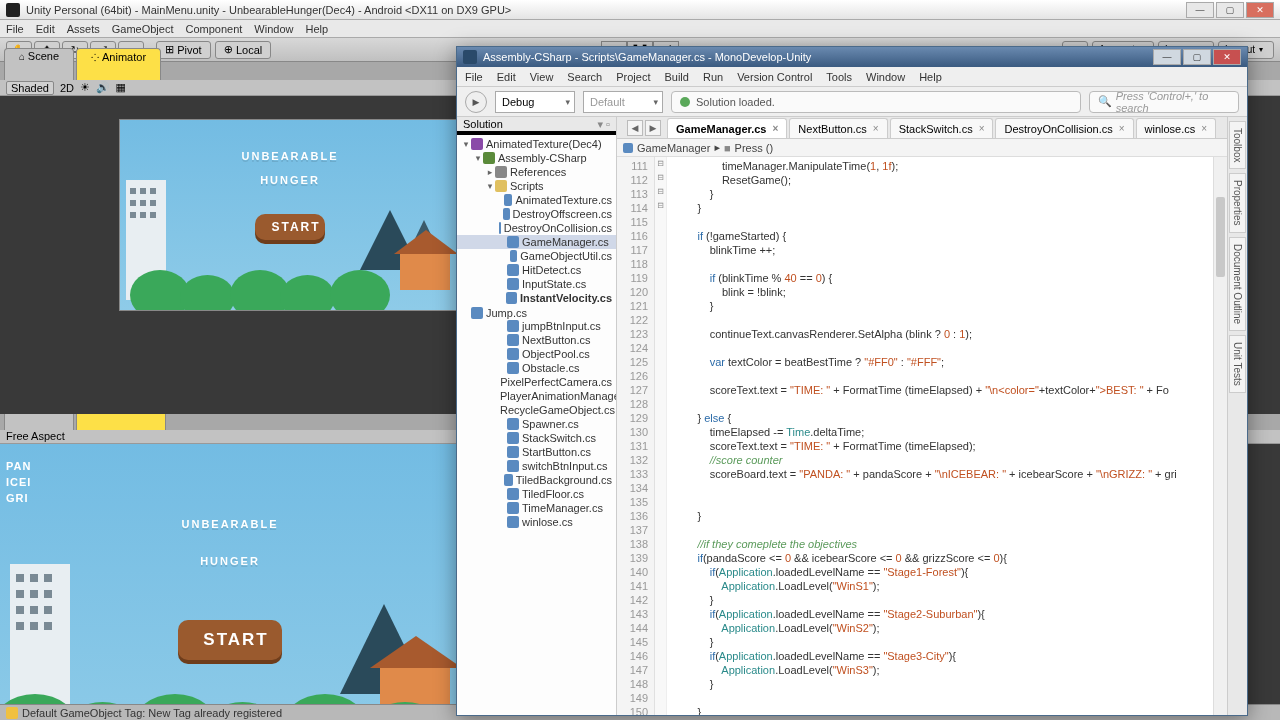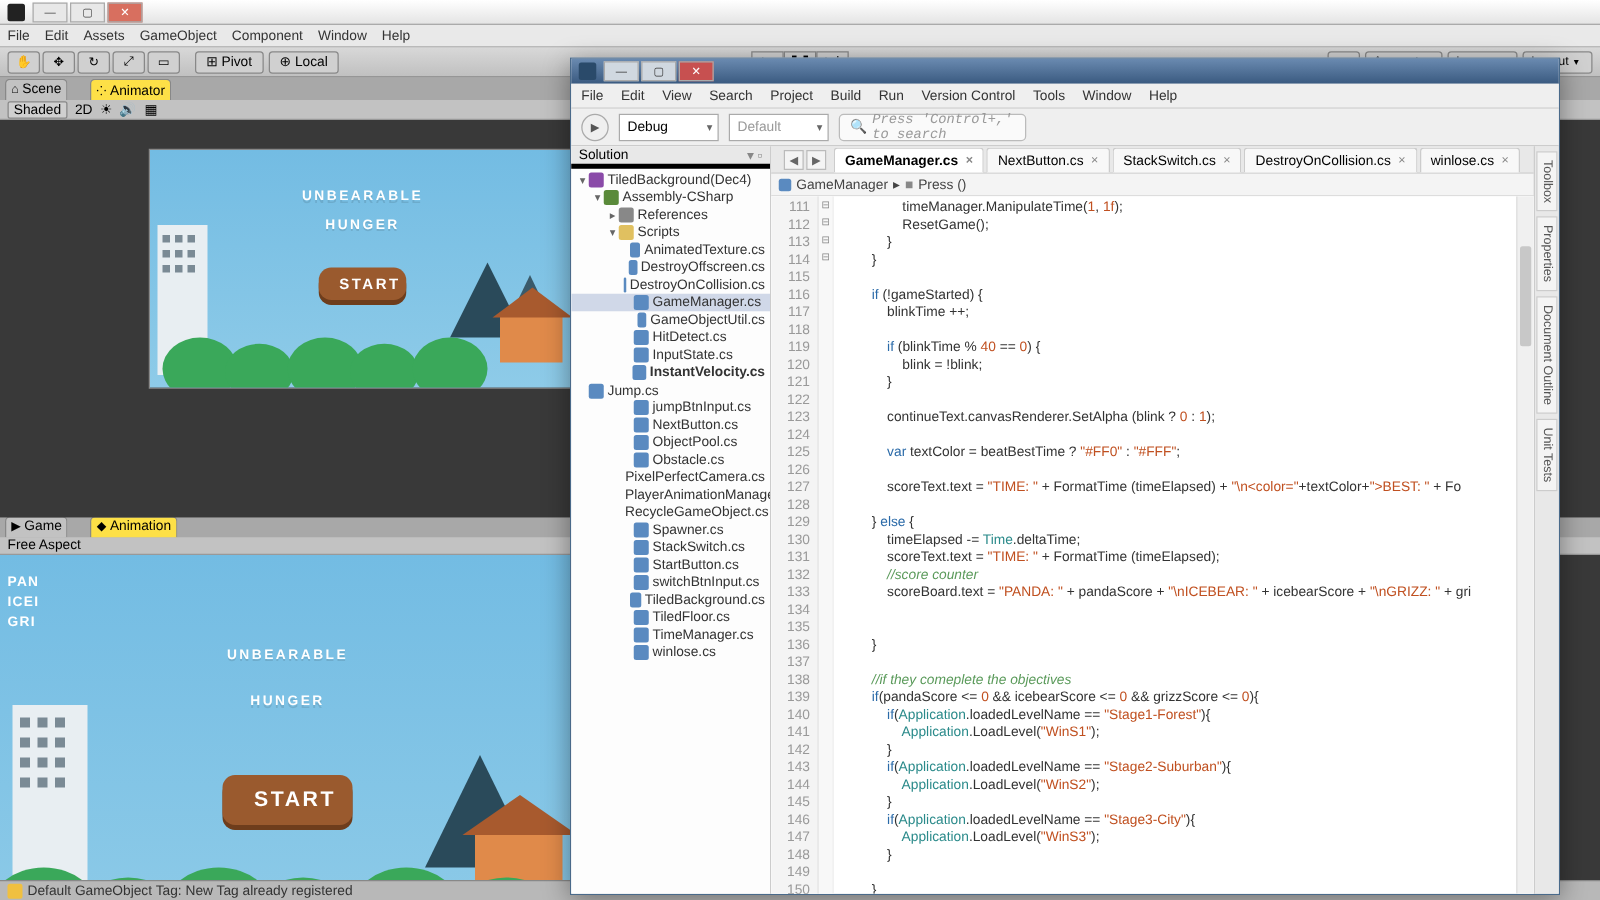--- a/index.html
+++ b/index.html
@@ -22,21 +22,21 @@
 .tool-group { display: flex; gap: 2px; margin-right: 8px; }
 .pivot-btn { height: 18px; padding: 0 8px; background: #d0d0d0; border: 1px solid #888; border-radius: 3px; font-size: 10px; display: flex; align-items: center; gap: 3px; }
 .toolbar-spacer { flex: 1; }
 .play-controls { display: flex; gap: 0; margin: 0 auto; position: absolute; left: 50%; transform: translateX(-50%); }
 .play-btn { width: 26px; height: 18px; background: #d0d0d0; border: 1px solid #888; display: flex; align-items: center; justify-content: center; }
 .dd-btn { height: 18px; padding: 0 10px 0 6px; background: #d0d0d0; border: 1px solid #888; border-radius: 3px; font-size: 10px; display: flex; align-items: center; gap: 4px; }
 .dd-btn::after { content: "▾"; font-size: 8px; }
 
 .unity-body { flex: 1; display: flex; flex-direction: column; }
 .scene-tabs { height: 18px; background: #a8a8a8; display: flex; align-items: flex-end; padding-left: 4px; }
-.scene-tab { height: 17px; padding: 1px 4px 0; background: #c2c2c2; border: 1px solid #888; border-bottom: none; border-radius: 4px 4px 0 0; margin-right: 18px; font-size: 10px; }
+.scene-tab { height: 32px; padding: 1px 14px 0; background: #c2c2c2; border: 1px solid #888; border-bottom: none; border-radius: 4px 4px 0 0; margin-right: 2px; font-size: 10px; }
 .scene-tab.inactive { background: #fde047; }
 .scene-subbar { height: 16px; background: #c2c2c2; border-bottom: 1px solid #999; display: flex; align-items: center; padding: 0 6px; gap: 6px; font-size: 10px; }
 .scene-subbar .mini-dd { border: 1px solid #888; padding: 0 4px; border-radius: 2px; background: #d0d0d0; }
 
 .scene-area { height: 318px; background: #393939; position: relative; }
 .game-tabs { height: 16px; background: #a8a8a8; display: flex; align-items: flex-end; padding-left: 4px; }
 .game-area { flex: 1; background: #393939; position: relative; overflow: hidden; }
 .game-subbar { height: 14px; background: #c2c2c2; border-bottom: 1px solid #999; padding: 0 6px; font-size: 10px; }
 
 
@@ -110,20 +110,21 @@
 .side-tab { writing-mode: vertical-rl; font-size: 10px; padding: 6px 2px; background: #f4f4f4; border: 1px solid #ccc; color: #555; }
 
 .scorebox { position: absolute; left: 6px; top: 14px; color: #fff; font-family: Georgia, serif; font-weight: bold; font-size: 13px; line-height: 16px; letter-spacing: 1px; }
 </style>
 </head>
 <body>
 
 <div class="unity-window">
   <div class="unity-titlebar">
     <div class="unity-icon"></div>
+    <div class="title-text">Unity Personal (64bit) - MainMenu.unity - UnbearableHunger(Dec4) - Android &lt;DX11 on DX9 GPU&gt;</div>
     <div class="win-controls">
       <div class="win-btn">—</div>
       <div class="win-btn">▢</div>
       <div class="win-btn close">✕</div>
     </div>
   </div>
   <div class="unity-menubar" id="unity-menu">
       <span>File</span>
       <span>Edit</span>
       <span>Assets</span>
@@ -246,20 +247,21 @@
 
   <div class="status-bar">
     <span class="warn-icon"></span>
     <span>Default GameObject Tag: New Tag already registered</span>
   </div>
 </div>
 
 <div class="mono-window">
   <div class="mono-titlebar">
     <div class="mono-icon"></div>
+    <div style="flex:1;font-size:11px;">Assembly-CSharp - Scripts\GameManager.cs - MonoDevelop-Unity</div>
     <div class="win-controls">
       <div class="win-btn">—</div>
       <div class="win-btn">▢</div>
       <div class="win-btn close2">✕</div>
     </div>
   </div>
   <div class="mono-menubar" id="mono-menu">
       <span>File</span>
       <span>Edit</span>
       <span>View</span>
@@ -269,37 +271,41 @@
       <span>Run</span>
       <span>Version Control</span>
       <span>Tools</span>
       <span>Window</span>
       <span>Help</span>
     </div>
   <div class="mono-toolbar">
     <div class="run-btn">▶</div>
     <div class="combo">Debug</div>
     <div class="combo" style="color:#999;">Default</div>
+    <div class="status-pill">
+      <span class="ok-dot"></span>
+      <span>Solution loaded.</span>
+    </div>
     <div class="search-pill">
       <span>🔍</span>
-      <span style="font-style:italic;font-family:Liberation Mono, monospace;">Press 'Control+,' to search</span>
+      <span style="font-style:italic;">Press 'Control+,' to search</span>
     </div>
   </div>
 
   <div class="mono-body">
     <div class="solution-panel">
       <div class="solution-header">
         <span>Solution</span>
         <span style="color:#888;">▾ ▫</span>
       </div>
       <div class="solution-tree" id="sol-tree">
           <div class="tree-item" style="padding-left: 4px;">
             <span class="exp">▾</span>
             <span class="ficon sln"></span>
-            <span>TiledBackground(Dec4)</span>
+            <span>AnimatedTexture(Dec4)</span>
           </div>
           <div class="tree-item" style="padding-left: 16px;">
             <span class="exp">▾</span>
             <span class="ficon proj"></span>
             <span>Assembly-CSharp</span>
           </div>
           <div class="tree-item" style="padding-left: 28px;">
             <span class="exp">▸</span>
             <span class="ficon ref"></span>
             <span>References</span>

